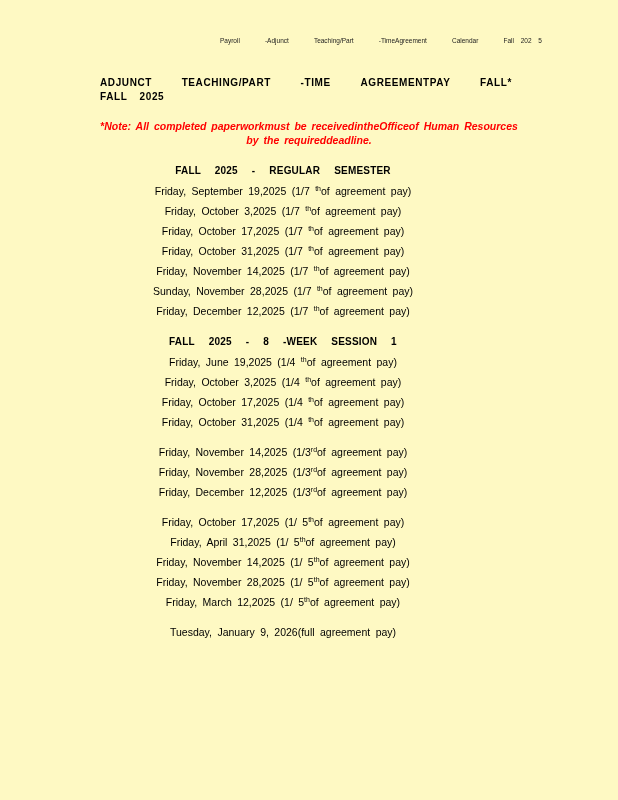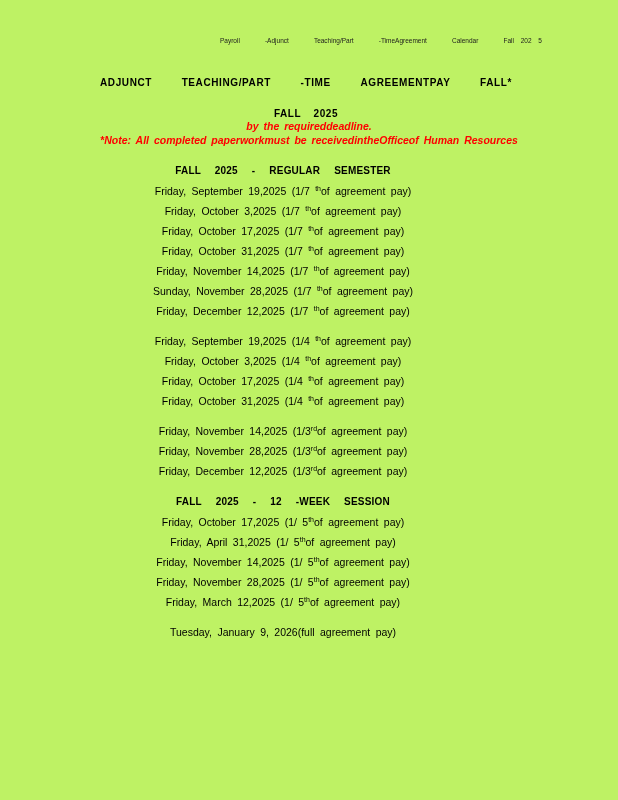--- a/index.html
+++ b/index.html
@@ -7,21 +7,21 @@
     margin: 0; padding: 0;
     width: 618px; height: 800px;
     background: #ffffff;
     font-family: "Liberation Sans", sans-serif;
     color: #000000;
     overflow: hidden;
   }
   .doc {
     position: relative;
     width: 618px; height: 800px;
-    background: #bef264;
+    background: #fef9c3;
   }
   .print-header {
     position: absolute;
     top: 37px; left: 220px; width: 322px;
     display: flex;
     justify-content: space-between;
     font-size: 6.5px;
     color: #1c1c1c;
     word-spacing: 5px;
     white-space: nowrap;
@@ -32,22 +32,22 @@
   }
   .title-line1 {
     display: flex;
     justify-content: space-between;
     font-size: 10px;
     font-weight: bold;
     letter-spacing: 0.6px;
     white-space: nowrap;
   }
   .title-line2 {
-    margin-top: 20px;
-    text-align: center;
+    margin-top: 3px;
+    text-align: left;
     font-size: 10px;
     font-weight: bold;
     letter-spacing: 0.6px;
     word-spacing: 9px;
   }
   .note-block {
     position: absolute;
     top: 119px; left: 0; width: 618px;
     text-align: center;
     font-size: 10.5px;
@@ -102,48 +102,48 @@
         <span>ADJUNCT</span>
         <span>TEACHING/PART</span>
         <span>-TIME</span>
         <span>AGREEMENTPAY</span>
         <span>FALL*</span>
       </div>
     <div class="title-line2">FALL 2025</div>
   </div>
 
   <div class="note-block" style="color: rgb(255, 0, 0);">
+    <div class="note-line">*Note: All completed paperworkmust be receivedintheOfficeof Human Resources</div>
     <div class="note-line">by the requireddeadline.</div>
-    <div class="note-line">*Note: All completed paperworkmust be receivedintheOfficeof Human Resources</div>
   </div>
 
   <div class="sections">
       <div class="section">
         <div class="section-title">FALL 2025 - REGULAR SEMESTER</div>
         <div class="pay-line"><span>Friday, September 19,2025 (1/7 </span><sup class="ord">th</sup><span>of agreement pay)</span></div>
         <div class="pay-line"><span>Friday, October 3,2025 (1/7 </span><sup class="ord">th</sup><span>of agreement pay)</span></div>
         <div class="pay-line"><span>Friday, October 17,2025 (1/7 </span><sup class="ord">th</sup><span>of agreement pay)</span></div>
         <div class="pay-line"><span>Friday, October 31,2025 (1/7 </span><sup class="ord">th</sup><span>of agreement pay)</span></div>
         <div class="pay-line"><span>Friday, November 14,2025 (1/7 </span><sup class="ord">th</sup><span>of agreement pay)</span></div>
         <div class="pay-line"><span>Sunday, November 28,2025 (1/7 </span><sup class="ord">th</sup><span>of agreement pay)</span></div>
         <div class="pay-line"><span>Friday, December 12,2025 (1/7 </span><sup class="ord">th</sup><span>of agreement pay)</span></div>
       </div>
       <div class="section">
-        <div class="pay-line"><span>Friday, September 19,2025 (1/4 </span><sup class="ord">th</sup><span>of agreement pay)</span></div>
+        <div class="section-title">FALL 2025 - 8 -WEEK SESSION 1</div>
+        <div class="pay-line"><span>Friday, June 19,2025 (1/4 </span><sup class="ord">th</sup><span>of agreement pay)</span></div>
         <div class="pay-line"><span>Friday, October 3,2025 (1/4 </span><sup class="ord">th</sup><span>of agreement pay)</span></div>
         <div class="pay-line"><span>Friday, October 17,2025 (1/4 </span><sup class="ord">th</sup><span>of agreement pay)</span></div>
         <div class="pay-line"><span>Friday, October 31,2025 (1/4 </span><sup class="ord">th</sup><span>of agreement pay)</span></div>
       </div>
       <div class="section">
         <div class="pay-line"><span>Friday, November 14,2025 (1/3</span><sup class="ord">rd</sup><span>of agreement pay)</span></div>
         <div class="pay-line"><span>Friday, November 28,2025 (1/3</span><sup class="ord">rd</sup><span>of agreement pay)</span></div>
         <div class="pay-line"><span>Friday, December 12,2025 (1/3</span><sup class="ord">rd</sup><span>of agreement pay)</span></div>
       </div>
       <div class="section">
-        <div class="section-title">FALL 2025 - 12 -WEEK SESSION</div>
         <div class="pay-line"><span>Friday, October 17,2025 (1/ 5</span><sup class="ord">th</sup><span>of agreement pay)</span></div>
         <div class="pay-line"><span>Friday, April 31,2025 (1/ 5</span><sup class="ord">th</sup><span>of agreement pay)</span></div>
         <div class="pay-line"><span>Friday, November 14,2025 (1/ 5</span><sup class="ord">th</sup><span>of agreement pay)</span></div>
         <div class="pay-line"><span>Friday, November 28,2025 (1/ 5</span><sup class="ord">th</sup><span>of agreement pay)</span></div>
         <div class="pay-line"><span>Friday, March 12,2025 (1/ 5</span><sup class="ord">th</sup><span>of agreement pay)</span></div>
       </div>
       <div class="section">
         <div class="pay-line"><span>Tuesday, January 9, 2026(full agreement pay)</span></div>
       </div>
     </div>

